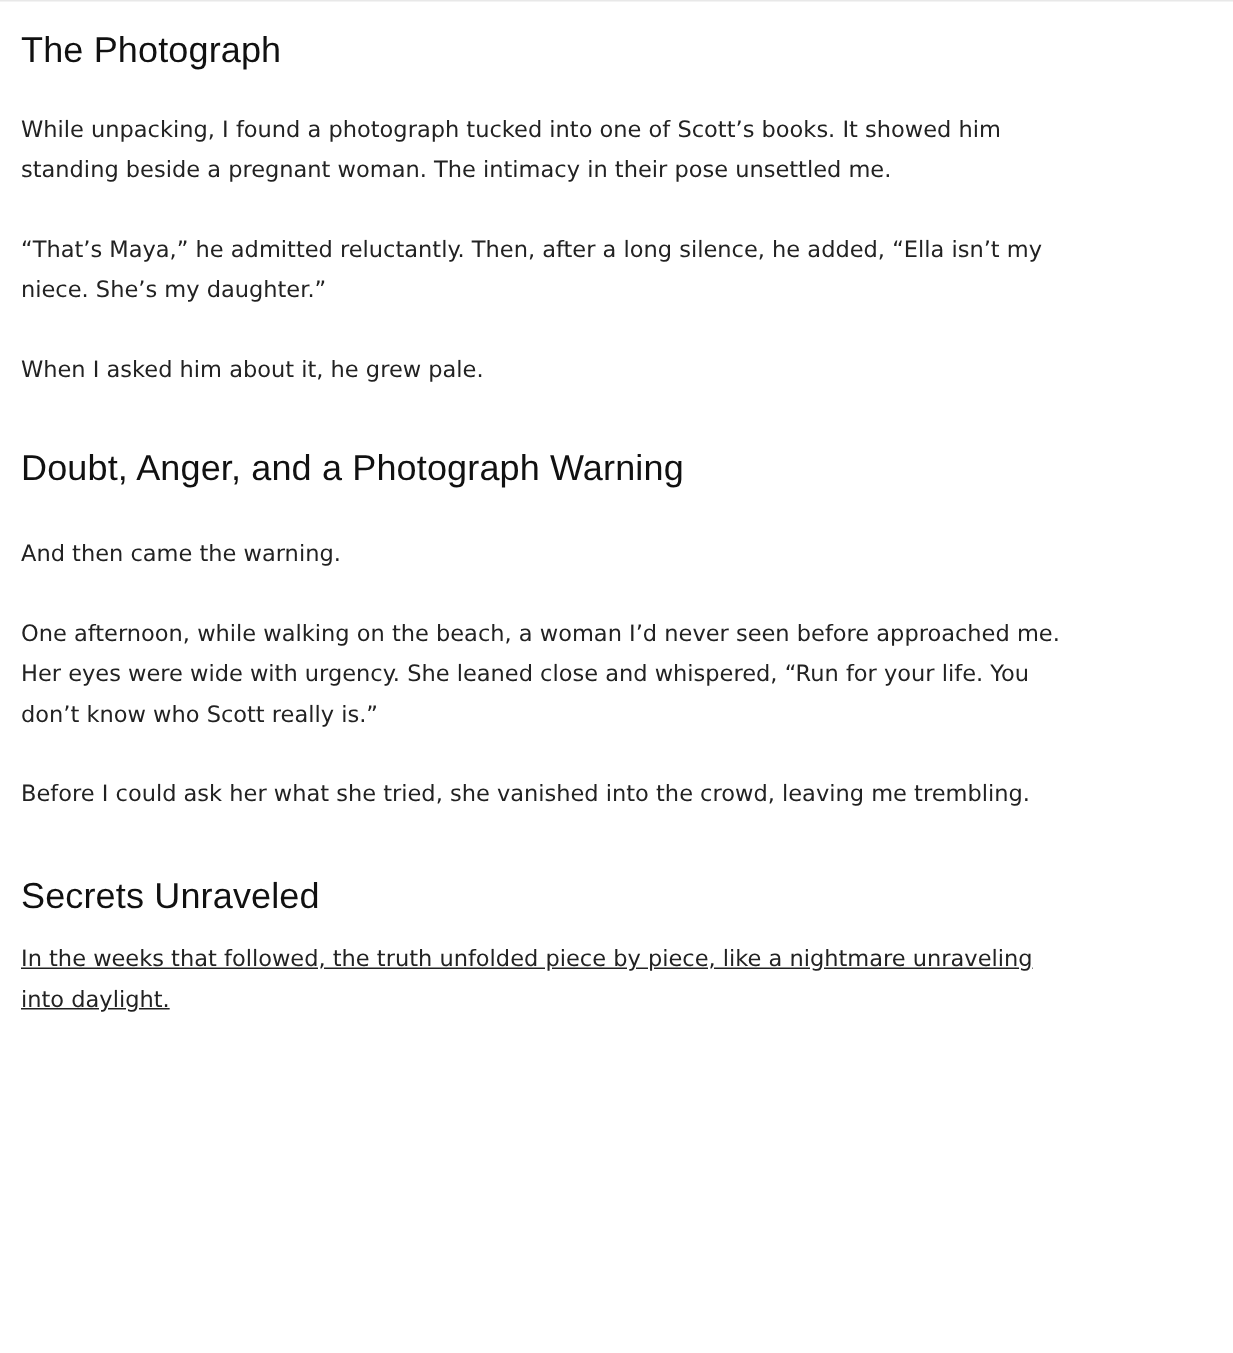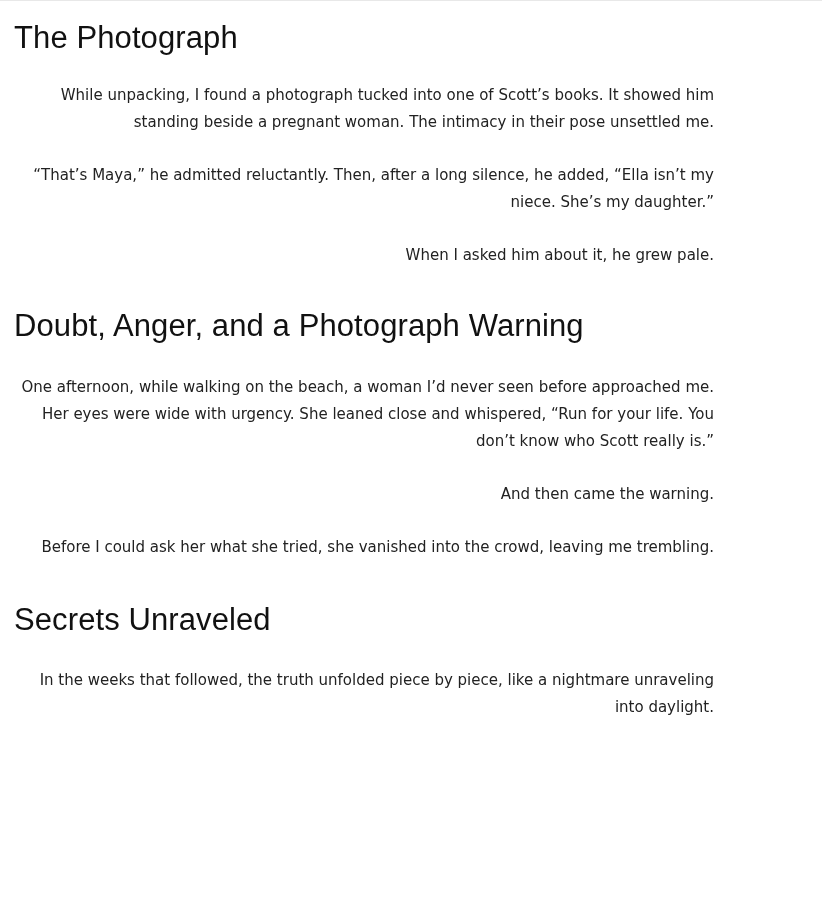--- a/index.html
+++ b/index.html
@@ -21,63 +21,64 @@
     border-top: 1px solid #e8e8e8;
     padding: 0;
     overflow: hidden;
   }
   .article {
     padding: 0 14px 0 14px;
   }
   h2.section-heading {
     font-family: "Liberation Sans", sans-serif;
     font-weight: 400;
-    font-size: 31px;
+    font-size: 24px;
     line-height: 1.25;
     color: #111111;
     margin: 18px 0 24px 0;
     letter-spacing: 0.1px;
   }
   h2.section-heading.second {
     margin-top: 38px;
     margin-bottom: 28px;
   }
   h2.section-heading.third {
     margin-top: 40px;
-    margin-bottom: 28px;
+    margin-bottom: 13px;
   }
   p.body-text {
     font-family: "DejaVu Sans", sans-serif;
     font-size: 15px;
     line-height: 27px;
     color: #222222;
     margin: 0 0 26px 0;
     max-width: 700px;
-    text-align: right;
+    text-align: left;
   }
   p.body-text:last-child {
     margin-bottom: 0;
+    text-decoration: underline;
   }
 </style>
 </head>
 <body>
 
 <div class="page">
   <div class="article">
 
     <h2 class="section-heading first">The Photograph</h2>
 
     <p class="body-text">While unpacking, I found a photograph tucked into one of Scott’s books. It showed him standing beside a pregnant woman. The intimacy in their pose unsettled me.</p>
     <p class="body-text">“That’s Maya,” he admitted reluctantly. Then, after a long silence, he added, “Ella isn’t my niece. She’s my daughter.”</p>
     <p class="body-text">When I asked him about it, he grew pale.</p>
 
     <h2 class="section-heading second">Doubt, Anger, and a Photograph Warning</h2>
 
+    <p class="body-text">And then came the warning.</p>
     <p class="body-text">One afternoon, while walking on the beach, a woman I’d never seen before approached me. Her eyes were wide with urgency. She leaned close and whispered, “Run for your life. You don’t know who Scott really is.”</p>
-    <p class="body-text">And then came the warning.</p>
     <p class="body-text">Before I could ask her what she tried, she vanished into the crowd, leaving me trembling.</p>
 
     <h2 class="section-heading third">Secrets Unraveled</h2>
 
     <p class="body-text">In the weeks that followed, the truth unfolded piece by piece, like a nightmare unraveling into daylight.</p>
 
   </div>
 </div>
 
 </body></html>

